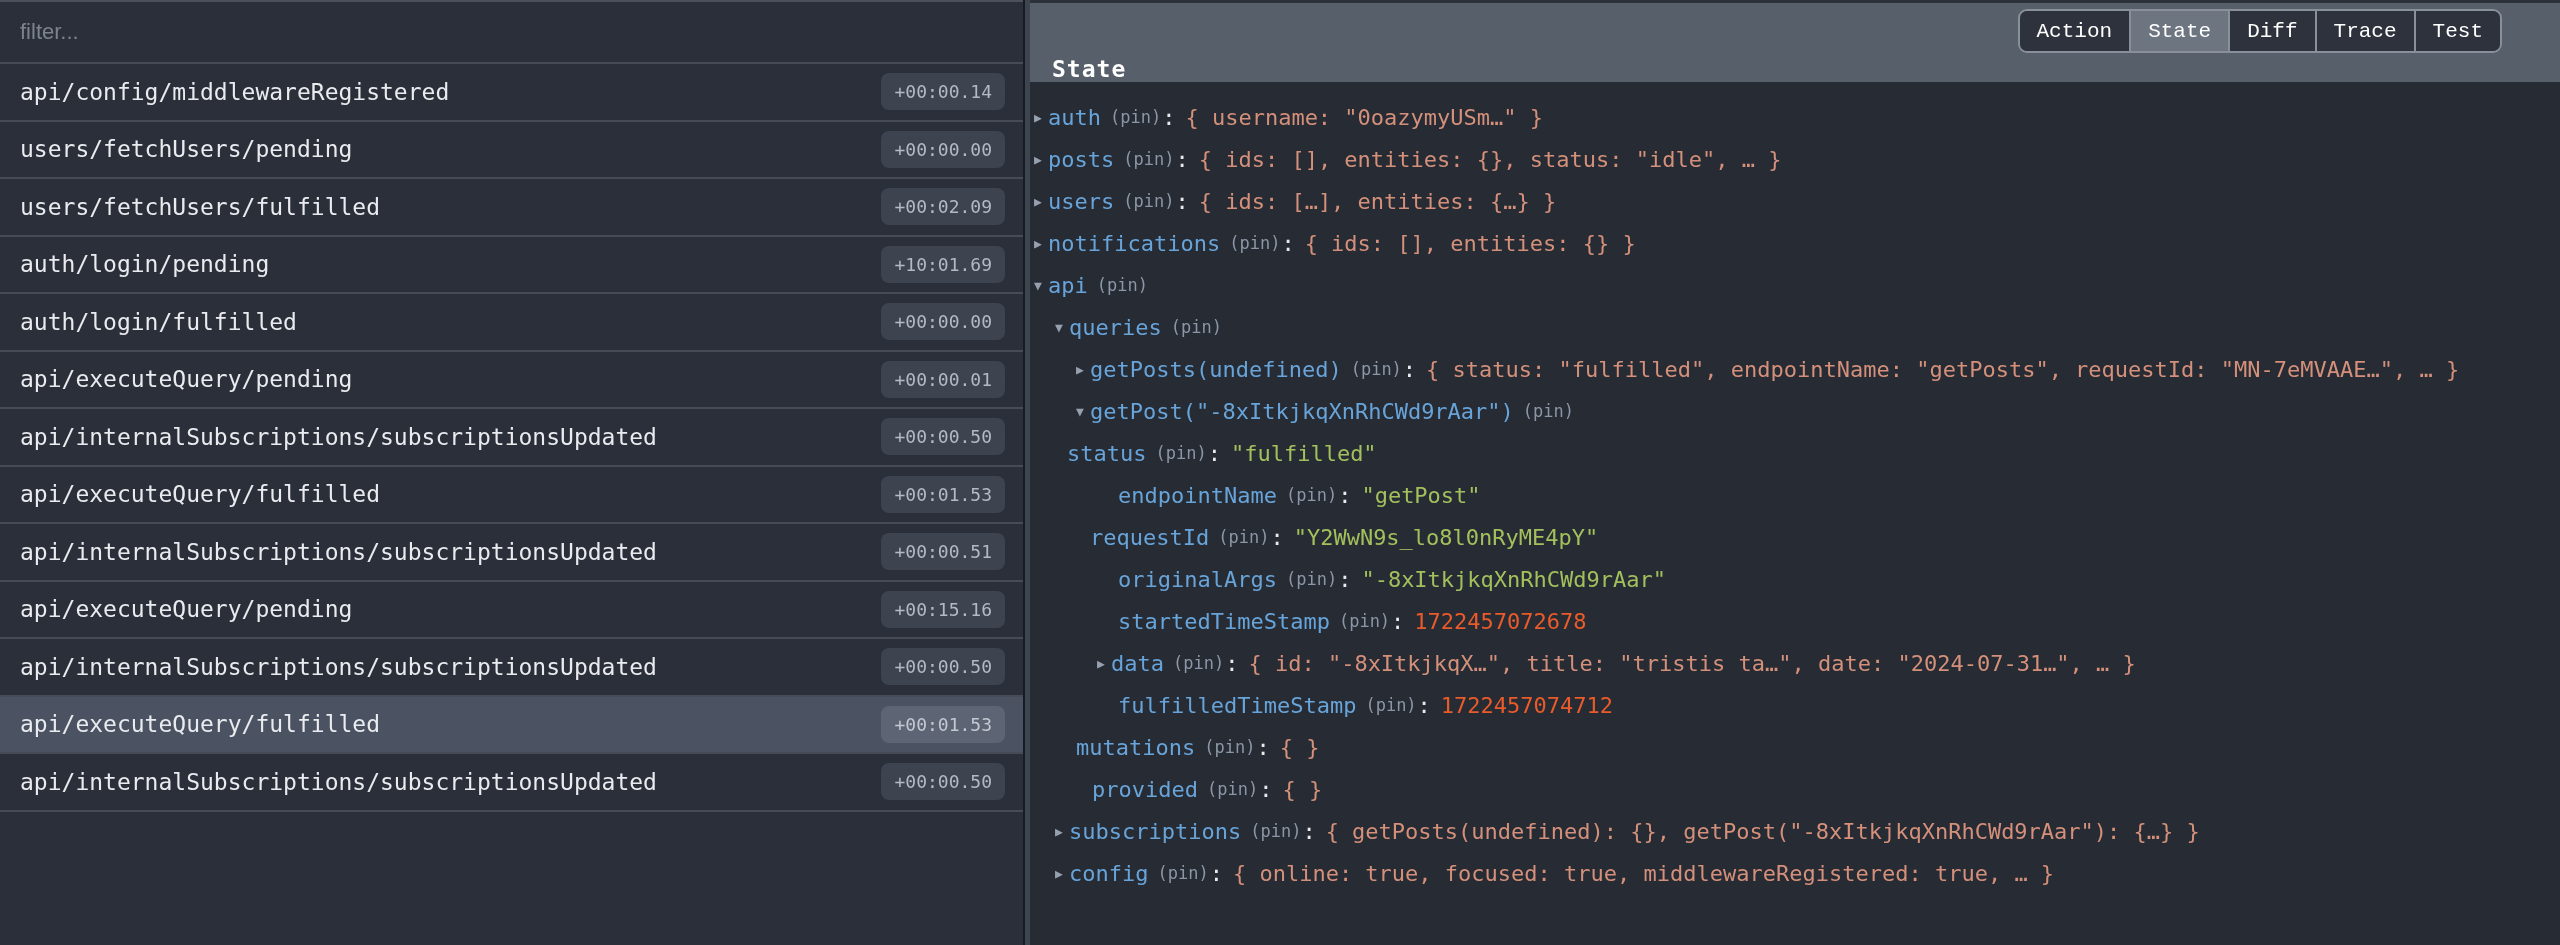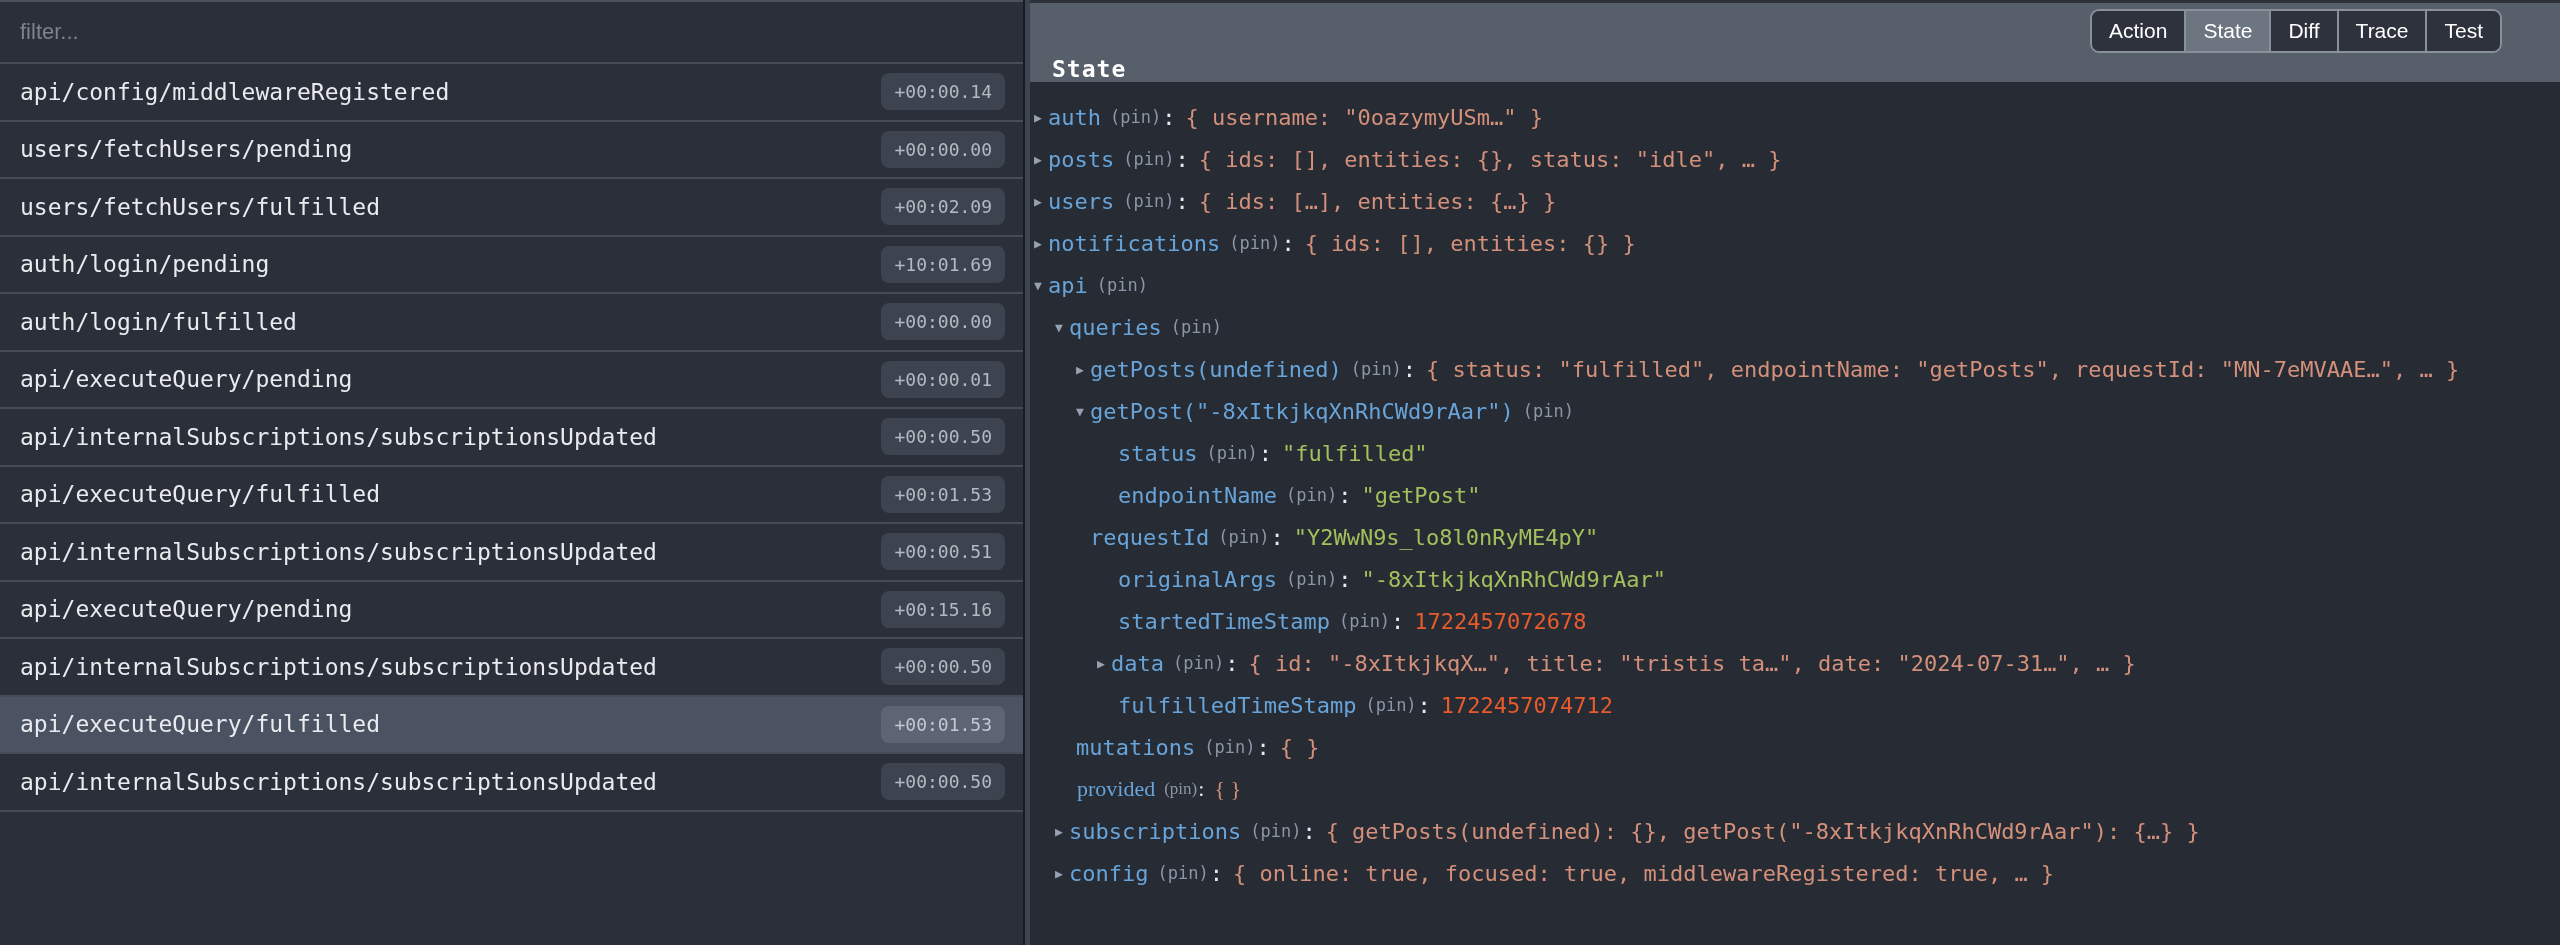--- a/index.html
+++ b/index.html
@@ -50,21 +50,21 @@
     height:82px; flex:0 0 auto; background:#575f6a; border-top:3px solid #2c313a;
     position:relative; display:flex; align-items:flex-end;
   }
   .r-title { font-size:23px; font-weight:bold; color:#ffffff; padding-left:22px; letter-spacing:1px; }
   .tab-group {
     position:absolute; right:58px; top:6px; height:44px;
     display:flex; border:2px solid #8a9099; border-radius:9px; overflow:hidden;
   }
   .main-tab {
     height:100%; background:#2d323c; color:#ffffff; border:none; cursor:pointer;
-    font-family:Liberation Sans, sans-serif; font-size:21px;
+    font-family:Liberation Mono, monospace; font-size:21px;
     padding:0 17px; border-left:2px solid #8a9099;
   }
   .main-tab:first-child { border-left:none; }
   .main-tab.selected { background:#6d7581; }
 
   .subtabs { height:52px; flex:0 0 auto; background:#3d4450; display:flex; }
   .subtab {
     height:100%; display:flex; align-items:center; padding:0 24px;
     font-size:22px; color:#c5cad1; cursor:pointer; background:transparent;
     border:none; font-family:"DejaVu Sans Mono", monospace;
@@ -238,85 +238,85 @@
     <span class="val v-preview">{ status: "fulfilled", endpointName: "getPosts", requestId: "MN-7eMVAAE…", … }</span>
   </div>
 
   <div class="tree-row" style="padding-left: 46px;">
     <span class="arrow">▼</span>
     <span class="key">getPost("-8xItkjkqXnRhCWd9rAar")</span>
     <span class="pin">(pin)</span>
 
   </div>
 
+  <div class="tree-row" style="padding-left: 37px;">
+
+    <span class="key">status</span>
+    <span class="pin">(pin)</span>
+    <span class="colon">:</span>
+    <span class="val v-string">"fulfilled"</span>
+  </div>
+
   <div class="tree-row" style="padding-left: 88px;">
 
-    <span class="key">status</span>
-    <span class="pin">(pin)</span>
-    <span class="colon">:</span>
-    <span class="val v-string">"fulfilled"</span>
+    <span class="key">endpointName</span>
+    <span class="pin">(pin)</span>
+    <span class="colon">:</span>
+    <span class="val v-string">"getPost"</span>
+  </div>
+
+  <div class="tree-row" style="padding-left: 60px;">
+
+    <span class="key">requestId</span>
+    <span class="pin">(pin)</span>
+    <span class="colon">:</span>
+    <span class="val v-string">"Y2WwN9s_lo8l0nRyME4pY"</span>
   </div>
 
   <div class="tree-row" style="padding-left: 88px;">
 
-    <span class="key">endpointName</span>
-    <span class="pin">(pin)</span>
-    <span class="colon">:</span>
-    <span class="val v-string">"getPost"</span>
-  </div>
-
-  <div class="tree-row" style="padding-left: 60px;">
-
-    <span class="key">requestId</span>
-    <span class="pin">(pin)</span>
-    <span class="colon">:</span>
-    <span class="val v-string">"Y2WwN9s_lo8l0nRyME4pY"</span>
+    <span class="key">originalArgs</span>
+    <span class="pin">(pin)</span>
+    <span class="colon">:</span>
+    <span class="val v-string">"-8xItkjkqXnRhCWd9rAar"</span>
   </div>
 
   <div class="tree-row" style="padding-left: 88px;">
 
-    <span class="key">originalArgs</span>
-    <span class="pin">(pin)</span>
-    <span class="colon">:</span>
-    <span class="val v-string">"-8xItkjkqXnRhCWd9rAar"</span>
+    <span class="key">startedTimeStamp</span>
+    <span class="pin">(pin)</span>
+    <span class="colon">:</span>
+    <span class="val v-number">1722457072678</span>
+  </div>
+
+  <div class="tree-row" style="padding-left: 67px;">
+    <span class="arrow">▶</span>
+    <span class="key">data</span>
+    <span class="pin">(pin)</span>
+    <span class="colon">:</span>
+    <span class="val v-preview">{ id: "-8xItkjkqX…", title: "tristis ta…", date: "2024-07-31…", … }</span>
   </div>
 
   <div class="tree-row" style="padding-left: 88px;">
 
-    <span class="key">startedTimeStamp</span>
-    <span class="pin">(pin)</span>
-    <span class="colon">:</span>
-    <span class="val v-number">1722457072678</span>
-  </div>
-
-  <div class="tree-row" style="padding-left: 67px;">
-    <span class="arrow">▶</span>
-    <span class="key">data</span>
-    <span class="pin">(pin)</span>
-    <span class="colon">:</span>
-    <span class="val v-preview">{ id: "-8xItkjkqX…", title: "tristis ta…", date: "2024-07-31…", … }</span>
-  </div>
-
-  <div class="tree-row" style="padding-left: 88px;">
-
     <span class="key">fulfilledTimeStamp</span>
     <span class="pin">(pin)</span>
     <span class="colon">:</span>
     <span class="val v-number">1722457074712</span>
   </div>
 
   <div class="tree-row" style="padding-left: 46px;">
 
     <span class="key">mutations</span>
     <span class="pin">(pin)</span>
     <span class="colon">:</span>
     <span class="val v-preview">{ }</span>
   </div>
 
-  <div class="tree-row" style="padding-left: 47px; font-family: Liberation Serif, serif;">
+  <div class="tree-row" style="padding-left: 62px;">
 
     <span class="key">provided</span>
     <span class="pin">(pin)</span>
     <span class="colon">:</span>
     <span class="val v-preview">{ }</span>
   </div>
 
   <div class="tree-row" style="padding-left: 25px;">
     <span class="arrow">▶</span>
     <span class="key">subscriptions</span>

